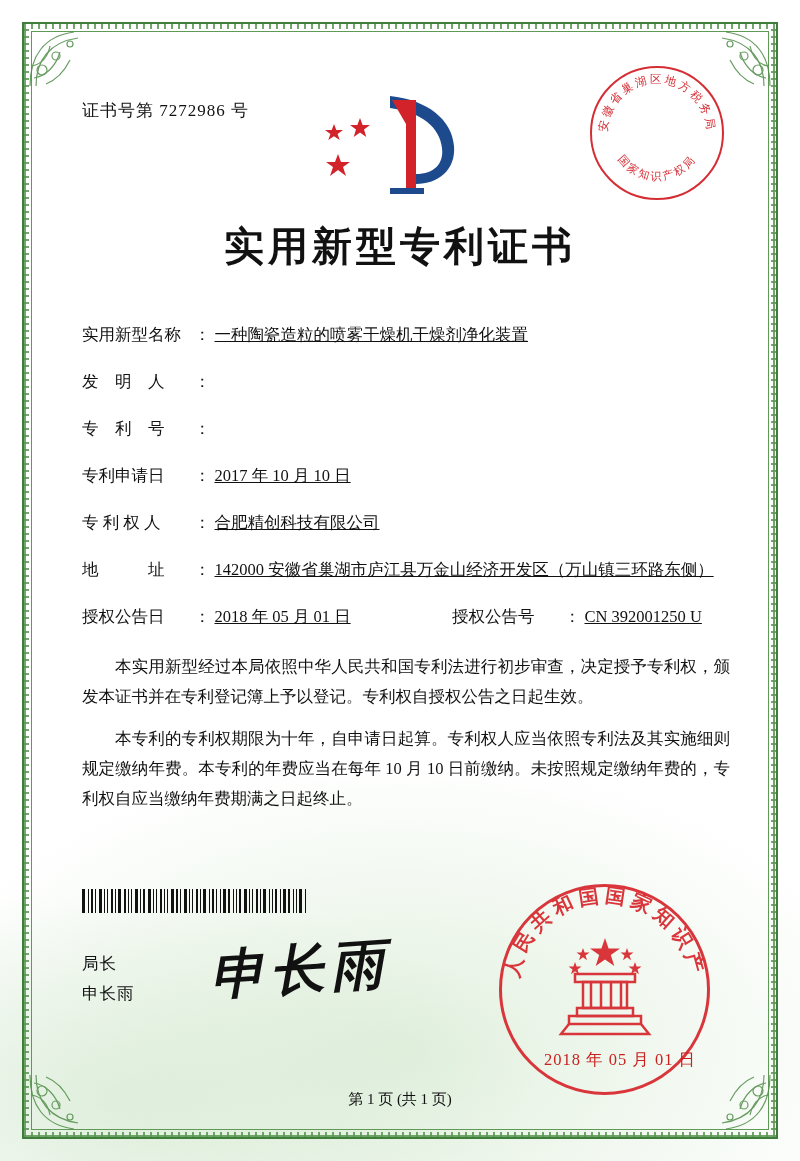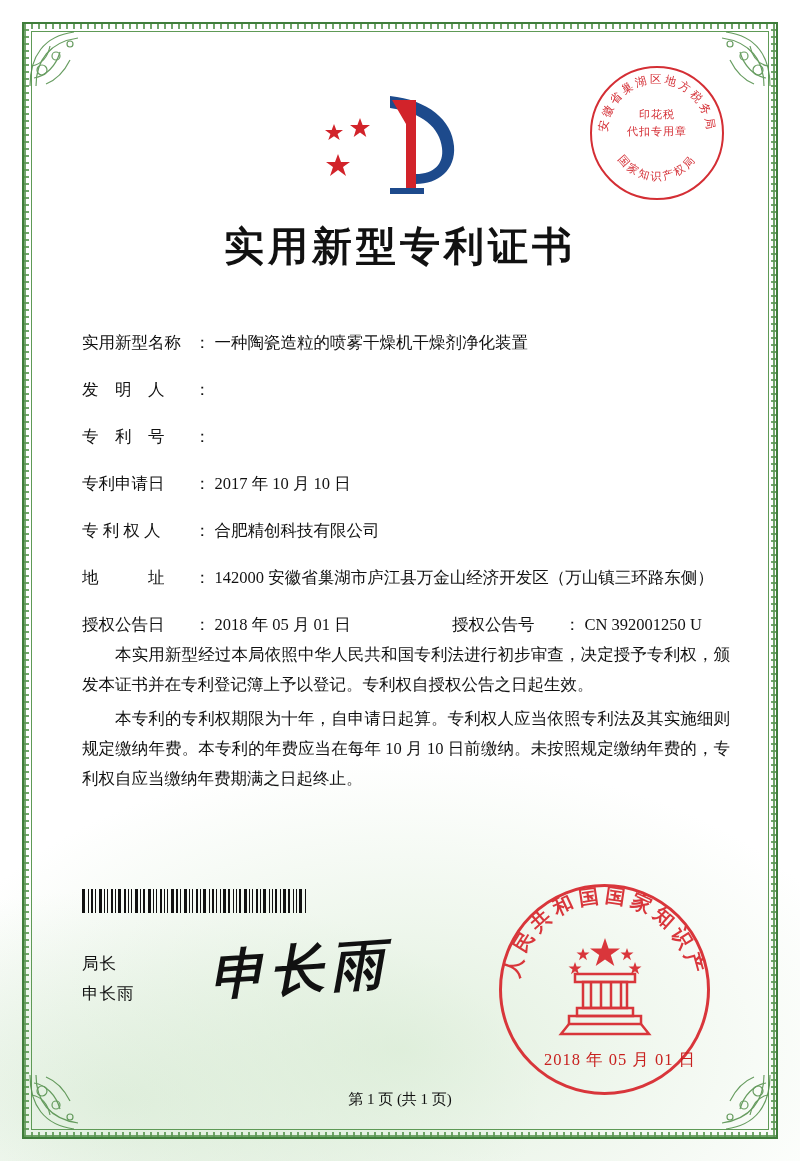--- a/index.html
+++ b/index.html
@@ -130,54 +130,54 @@
     left: 22px;
     right: 10px;
     top: 278px;
     font-size: 16.5px;
     line-height: 25px;
   }
   .row {
     display: flex;
     align-items: center;
     margin-bottom: 22px;
-    margin-top: 8px;
   }
   .row .lbl {
     width: 112px;
     flex: 0 0 112px;
     white-space: nowrap;
     letter-spacing: 0px;
   }
   .row .colon {
     flex: 0 0 auto;
     padding-right: 4px;
   }
   .row .val {
     flex: 1 1 auto;
+    text-decoration: underline;
   }
   .row.two .half {
     display: flex;
     align-items: flex-start;
   }
   .row.two .half.left { width: 370px; flex: 0 0 370px; }
   .row.two .half .lbl { width: 112px; flex: 0 0 112px; }
 
   
   .paras {
     position: absolute;
     left: 22px;
     right: 10px;
     top: 596px;
     font-size: 16.5px;
     line-height: 30px;
     text-align: justify;
   }
   .paras p {
-    margin: 0 0 4px 0;
+    margin: 12px 0 4px 0;
     text-indent: 2em;
   }
 
   
   .barcode {
     position: absolute;
     left: 22px;
     top: 845px;
     width: 224px;
     height: 24px;
@@ -304,20 +304,21 @@
       <circle cx="16" cy="44" r="5"></circle>
       <circle cx="30" cy="30" r="4"></circle>
       <circle cx="44" cy="18" r="3"></circle>
       <path d="M6 40 C16 38 22 30 24 20"></path>
       <path d="M20 58 C30 54 38 46 44 34"></path>
     </g>
   </svg>
 
   <div class="content">
 
+    <div class="cert-no">证书号第 7272986 号</div>
 
     <svg class="logo" viewBox="0 0 160 120">
       <g fill="#d2232a">
         <polygon points="18,70 21,78 30,78 23,83 26,92 18,86 10,92 13,83 6,78 15,78"></polygon>
         <polygon points="40,34 42.6,41 50,41 44,45.5 46.3,53 40,48.5 33.7,53 36,45.5 30,41 37.4,41"></polygon>
         <polygon points="14,40 16.3,46 23,46 17.6,50 19.7,56 14,52.3 8.3,56 10.4,50 5,46 11.7,46"></polygon>
       </g>
       <path d="M70 12 C108 16 132 36 134 62 C136 86 118 100 96 100 L96 90 C114 90 124 80 122 64 C120 44 102 28 70 24 Z" fill="#1d4a8c"></path>
       <path d="M72 16 L96 16 L96 108 L86 108 L86 40 Z" fill="#d2232a"></path>
       <path d="M70 104 L104 104 L104 110 L70 110 Z" fill="#1d4a8c"></path>
@@ -329,24 +330,20 @@
           <path id="arcTop" d="M 15 65 A 50 50 0 0 1 115 65"></path>
           <path id="arcBot" d="M 18 65 A 47 47 0 0 0 112 65"></path>
         </defs>
         <text font-size="11.5" fill="#d2232a" letter-spacing="2.6" font-family="Liberation Serif, serif">
           <textPath href="#arcTop" startOffset="50%" text-anchor="middle">安徽省巢湖区地方税务局</textPath>
         </text>
         <text font-size="11" fill="#d2232a" letter-spacing="2.2" font-family="Liberation Serif, serif">
           <textPath href="#arcBot" startOffset="50%" text-anchor="middle">国家知识产权局</textPath>
         </text>
       </svg>
-      <div class="mid">
-        <div>印花税</div>
-        <div>代扣专用章</div>
-      </div>
     </div>
 
     <div class="title">实用新型专利证书</div>
 
     <div class="fields">
 
       <div class="row">
         <span class="lbl">实用新型名称</span>
         <span class="colon">：</span>
         <span class="val">一种陶瓷造粒的喷雾干燥机干燥剂净化装置</span>

